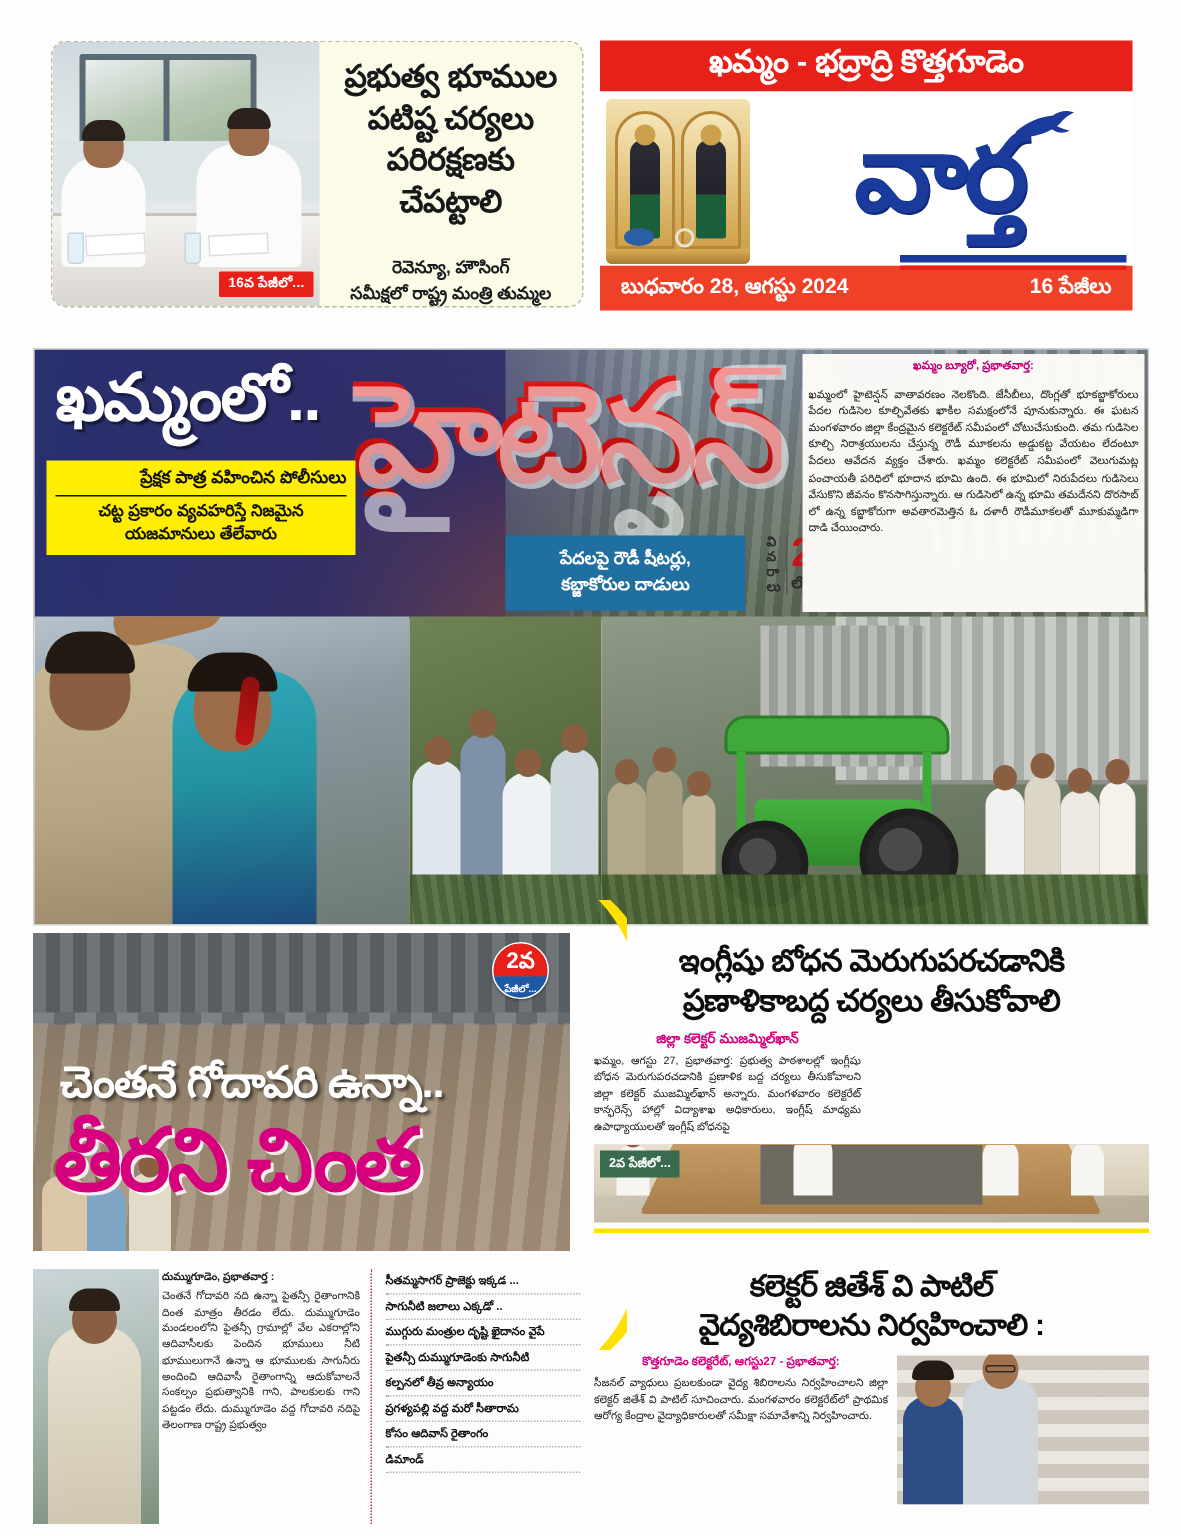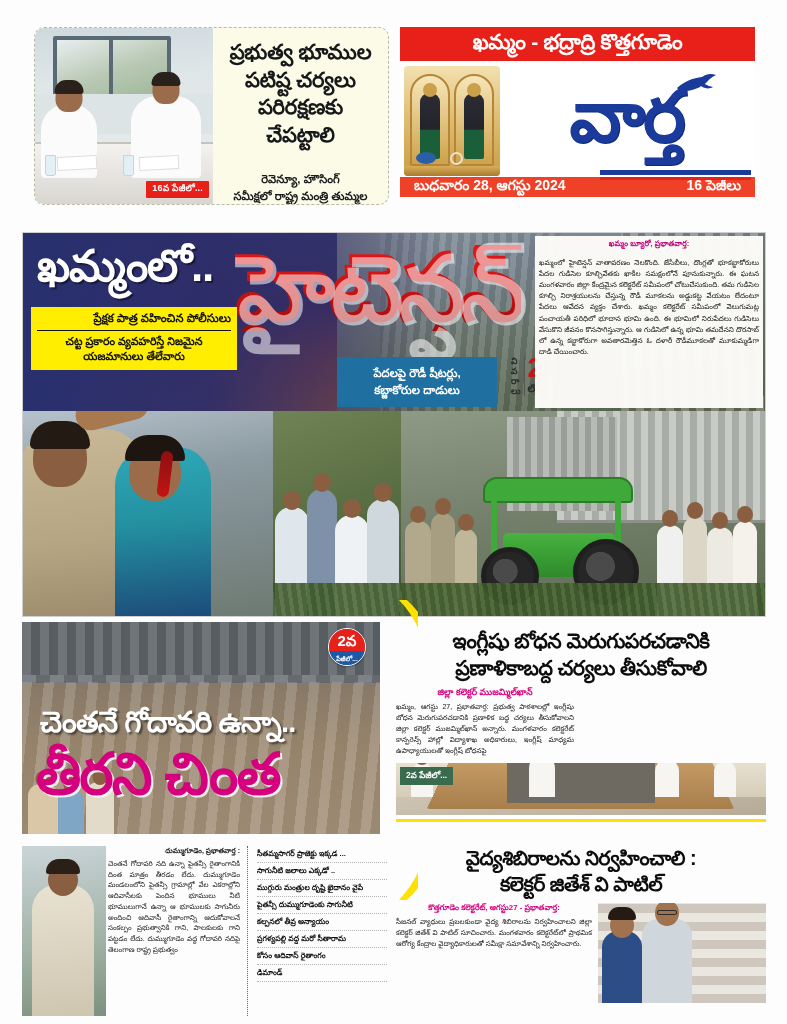--- a/index.html
+++ b/index.html
@@ -232,21 +232,21 @@
     position: absolute;
     left: 100px; right: 2px; bottom: 2px;
     height: 5px;
     background: #1a3a9c;
   }
   .mast-rule:after {
     content:""; position:absolute; left:0; right:0; top:7px;
     height: 3px; background:#e8201a;
   }
   .mast-footer {
-    height: 20px;
+    height: 30px;
     background: #ef4128;
     color: #ffffff;
     display: flex;
     align-items: center;
     justify-content: space-between;
     padding: 0 14px;
     font-size: 14px;
     font-weight: bold;
     white-space: nowrap;
   }
@@ -560,21 +560,21 @@
     z-index: 4;
   }
   .gd-col-a {
     width: 140px;
     font-size: 7.1px; line-height: 1.52; color: #1a1a1a;
     text-align: justify;
     border-right: 1px dotted #c23b3b;
     padding-right: 7px;
   }
   .gd-col-a .dateline {
-    display:block; text-align:right; font-weight:bold; margin-bottom: 2px;
+    display:block; text-align:left; font-weight:bold; margin-bottom: 2px;
   }
   .gd-col-b { width: 130px; }
   .gd-bullets { list-style: none; }
   .gd-bullets li {
     font-size: 7.6px; font-weight: bold; color: #111;
     line-height: 1.45; padding: 2px 0 3px 0;
     border-bottom: 1px dotted #b4b4b4;
   }
 
   .gd-left-photo {
@@ -957,22 +957,22 @@
         <div class="ep-person epp2"></div>
         <div class="ep-person epp3"></div>
         <div class="ep-person epp4"></div>
       </div>
     </div>
     <div class="eng-divider"></div>
   </div>
 
   <div class="story-med">
     <div class="med-head">
+      <div>కలెక్టర్ జితేశ్ వి పాటిల్</div>
       <div>వైద్యశిబిరాలను నిర్వహించాలి :</div>
-      <div>కలెక్టర్ జితేశ్ వి పాటిల్</div>
     </div>
     <div class="med-body-wrap">
       <div class="med-text">
         <span class="med-kicker">కొత్తగూడెం కలెక్టరేట్, ఆగస్టు27 - ప్రభాతవార్త:</span>
         <p class="med-para">సీజనల్ వ్యాధులు ప్రబలకుండా వైద్య శిబిరాలను నిర్వహించాలని జిల్లా కలెక్టర్ జితేశ్ వి పాటిల్ సూచించారు. మంగళవారం కలెక్టరేట్‌లో ప్రాథమిక ఆరోగ్య కేంద్రాల వైద్యాధికారులతో సమీక్షా సమావేశాన్ని నిర్వహించారు.</p>
       </div>
       <div class="med-photo">
         <div class="mp-bricks"></div>
         <div class="mp-man mpm1">
           <div class="mp-head dark"></div>

